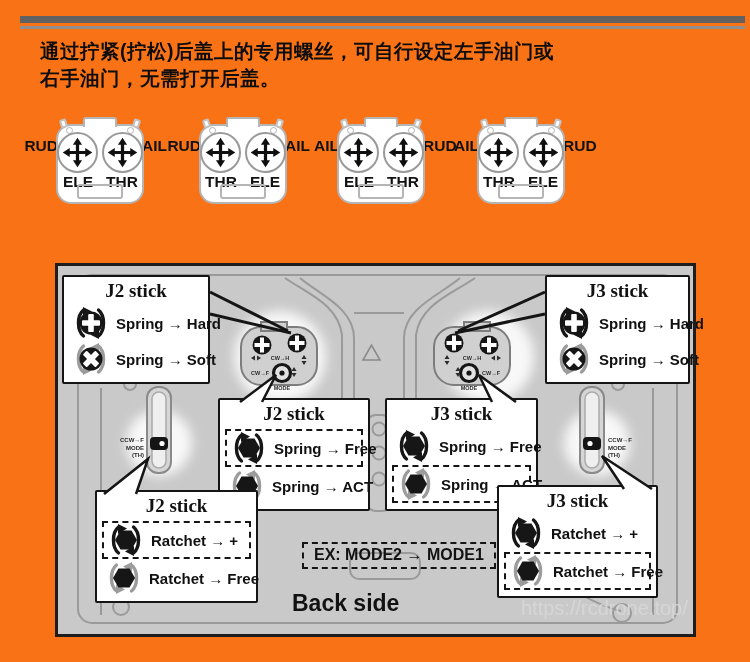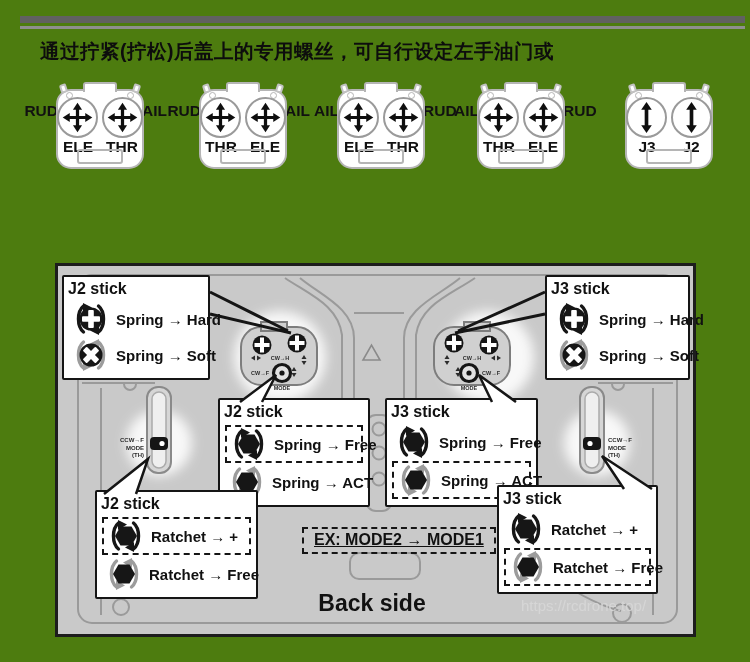--- a/index.html
+++ b/index.html
@@ -1,29 +1,29 @@
 <!DOCTYPE html>
 <html><head>
 <meta charset="utf-8">
 <style>
   * { margin:0; padding:0; box-sizing:border-box; }
   html,body { width:750px; height:662px; background:#ffffff; overflow:hidden;
     font-family:"Liberation Sans","DejaVu Sans",sans-serif; color:#111; }
-  .page { position:relative; width:750px; height:662px; background:#4d7c0f; }
+  .page { position:relative; width:750px; height:662px; background:#f97316; }
 
   
   .rule-thick { position:absolute; left:20px; top:16px; width:725px; height:7px; background:#616161; }
   .rule-thin  { position:absolute; left:20px; top:26px; width:725px; height:3px; background:#8f8f8f; }
 
   
   .instruction { position:absolute; left:40px; top:38px; font-size:19.5px; font-weight:bold;
     line-height:27px; letter-spacing:0.5px; color:#0d0d0d; }
 
   
-  .controller { position:absolute; top:85px; width:150px; height:118px; }
+  .controller { position:absolute; top:120px; width:150px; height:118px; }
   .tx-body { position:absolute; left:calc(50% - 44px); top:4px; width:88px; height:80px;
     border:2.5px solid #b5b5b5; border-radius:15px; background:#fff; }
   .tx-handle { position:absolute; left:calc(50% - 17px); top:-9px; width:34px; height:10px;
     border:2px solid #b5b5b5; border-bottom:none; border-radius:3px 3px 0 0; background:#fff; }
   .tx-ear { position:absolute; top:-7px; width:7px; height:9px; border:2px solid #c2c2c2;
     border-radius:2px; transform:rotate(-18deg); background:#fff; }
   .tx-ear.r { transform:rotate(18deg); }
   .tx-knob { position:absolute; top:1px; width:7px; height:7px; border:1.5px solid #b5b5b5; border-radius:50%; }
   .tx-door { position:absolute; left:calc(50% - 23px); bottom:3px; width:46px; height:15px;
     border:2px solid #b5b5b5; border-radius:3px; }
@@ -41,34 +41,34 @@
     font-weight:bold; letter-spacing:-0.5px; }
 
   
   .back-diagram { position:absolute; left:55px; top:263px; width:641px; height:374px; background:#c9c9c9; }
   .frame { position:absolute; inset:0; border:3px solid #1d1d1d; pointer-events:none; z-index:40; }
   .case-art, .pointer-overlay { position:absolute; left:0; top:0; width:641px; height:374px; }
   .case-art { z-index:1; } .pointer-overlay { z-index:20; pointer-events:none; }
 
   .callout { position:absolute; z-index:10; background:#fff; border:2.5px solid #151515;
     border-radius:2px; padding:2px 4px 4px 4px; }
-  .callout-title { font-size:16px; font-weight:bold; padding:1px 0 2px 0; }
+  .callout-title { text-align:center; font-size:19px; font-weight:bold; padding:1px 0 2px 0;font-family:Liberation Serif, serif; }
   .crow { display:flex; align-items:center; gap:7px; padding:1px 4px; margin:2px 1px; min-height:33px; }
   .crow.dashed { border:2px dashed #151515; }
   .crow .lbl { font-size:15px; font-weight:bold; white-space:nowrap; }
   .rot-icon { width:36px; height:32px; flex:0 0 auto; }
   .ic-black { color:#161616; } .ic-gray { color:#9c9c9c; }
 
-  .ex-badge { position:absolute; left:247px; top:264px; z-index:10; border:2px dashed #151515;
-    padding:2px 10px 3px 10px; font-size:16px; font-weight:bold; white-space:nowrap;text-decoration:underline; }
-  .back-side { position:absolute; left:237px; top:327px; width:160px; z-index:10; text-align:center;
+  .ex-badge { position:absolute; left:247px; top:279px; z-index:10; border:2px dashed #151515;
+    padding:2px 10px 3px 10px; font-size:16px; font-weight:bold; white-space:nowrap; }
+  .back-side { position:absolute; left:237px; top:327px; width:160px; z-index:10; text-align:left;
     font-size:23px; font-weight:bold; }
   .wm-big { position:absolute; left:326px; top:184px; z-index:30; font-size:47px; font-weight:bold;
     color:#dedede; opacity:0.75; letter-spacing:1px; white-space:nowrap; }
-  .wm-url { position:absolute; left:466px; top:334px; z-index:45; font-size:15px;
+  .wm-url { position:absolute; left:466px; top:334px; z-index:45; font-size:20px;
     color:#d8d8d8; opacity:0.9; white-space:nowrap; }
 </style>
 </head>
 <body>
 
 <svg width="0" height="0" style="position:absolute" aria-hidden="true">
   <defs>
     <filter id="soft" x="-50%" y="-50%" width="200%" height="200%">
         <feGaussianBlur stdDeviation="6"></feGaussianBlur>
       </filter>
@@ -114,20 +114,21 @@
   </defs>
 </svg>
 
 <div class="page">
 
   <div class="rule-thick"></div>
   <div class="rule-thin"></div>
 
   <div class="instruction">
     <div>通过拧紧(拧松)后盖上的专用螺丝，可自行设定左手油门或</div>
+    <div>右手油门，无需打开后盖。</div>
   </div>
 
   <div class="controller" style="left:25px">
     <span class="outer-label l">RUD</span>
     <span class="outer-label r">AIL</span>
     <div class="tx-body">
       <div class="tx-handle"></div>
       <div class="tx-ear" style="left:2px"></div>
       <div class="tx-ear r" style="right:2px"></div>
       <div class="tx-knob" style="left:8px"></div>
@@ -216,42 +217,20 @@
           <svg>
             <use href="#stick-cross"></use>
           </svg>
         </div>
       <span class="under-label l">THR</span>
       <span class="under-label r">ELE</span>
       <div class="tx-door"></div>
     </div>
   </div>
 
-  <div class="controller" style="left:594px">
-    <div class="tx-body">
-      <div class="tx-handle"></div>
-      <div class="tx-ear" style="left:2px"></div>
-      <div class="tx-ear r" style="right:2px"></div>
-      <div class="tx-knob" style="left:8px"></div>
-      <div class="tx-knob" style="right:8px"></div>
-      <div class="stick l">
-          <svg>
-            <use href="#stick-vert"></use>
-          </svg>
-        </div>
-      <div class="stick r">
-          <svg>
-            <use href="#stick-vert"></use>
-          </svg>
-        </div>
-      <span class="under-label l">J3</span>
-      <span class="under-label r">J2</span>
-      <div class="tx-door"></div>
-    </div>
-  </div>
 
   <div class="back-diagram">
 
     <svg class="case-art" viewBox="0 0 641 374">
       <g stroke="#9a9a9a" stroke-width="2" fill="none">
         <rect x="23" y="12" width="599" height="348" rx="14"></rect>
         <path d="M46,125 V352 M598,125 V352"></path>
         <path d="M27,120 H100 M543,120 H618"></path>
         <path d="M69,121 a6,6 0 0 0 12,0 M557,121 a6,6 0 0 0 12,0"></path>
         <path d="M230,15 C255,32 283,42 287,72 L287,157"></path>

